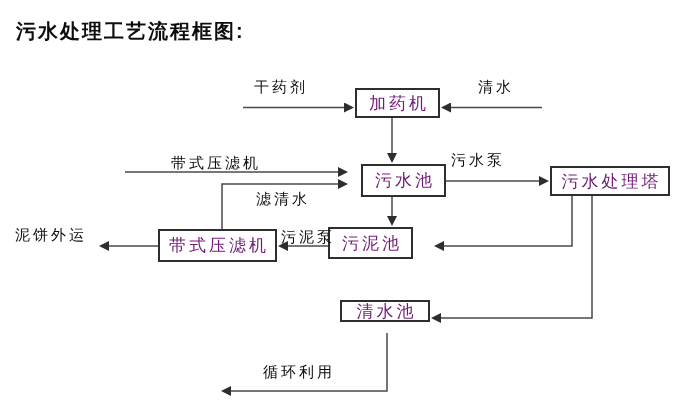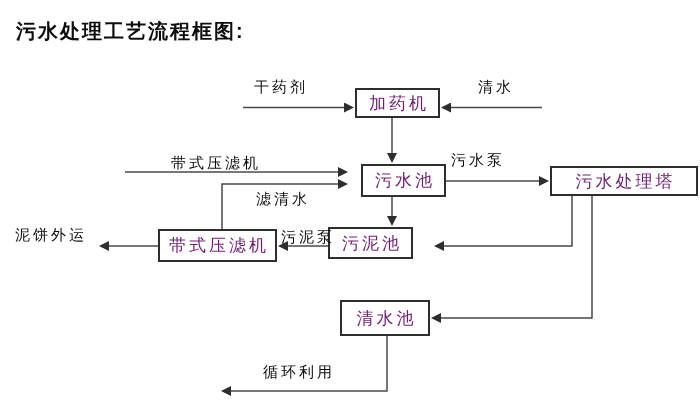--- a/index.html
+++ b/index.html
@@ -61,33 +61,33 @@
   </svg>
 
   <div class="node" style="left:355px;top:88px;width:85px;height:30px;">
     <span>加药机</span>
   </div>
 
   <div class="node" style="left:349px;top:164px;width:85px;height:33px;margin-left:12px;">
     <span>污水池</span>
   </div>
 
-  <div class="node" style="left:550px;top:166px;width:148px;height:30px;">
+  <div class="node" style="left:550px;top:166px;width:120px;height:30px;">
     <span>污水处理塔</span>
   </div>
 
   <div class="node" style="left:328px;top:227px;width:85px;height:32px;">
     <span>污泥池</span>
   </div>
 
   <div class="node" style="left:158px;top:229px;width:119px;height:33px;">
     <span>带式压滤机</span>
   </div>
 
-  <div class="node" style="left:340px;top:300px;width:90px;height:36px;">
+  <div class="node" style="left:340px;top:300px;width:90px;height:22px;">
     <span>清水池</span>
   </div>
 
   <span class="flow-label" style="left:254px;top:78px;">干药剂</span>
   <span class="flow-label" style="left:478px;top:78px;">清水</span>
   <span class="flow-label" style="left:171px;top:154px;">带式压滤机</span>
   <span class="flow-label" style="left:256px;top:190px;">滤清水</span>
   <span class="flow-label" style="left:451px;top:151px;">污水泵</span>
   <span class="flow-label" style="left:281px;top:228px;">污泥泵</span>
   <span class="flow-label" style="left:15px;top:226px;">泥饼外运</span>

